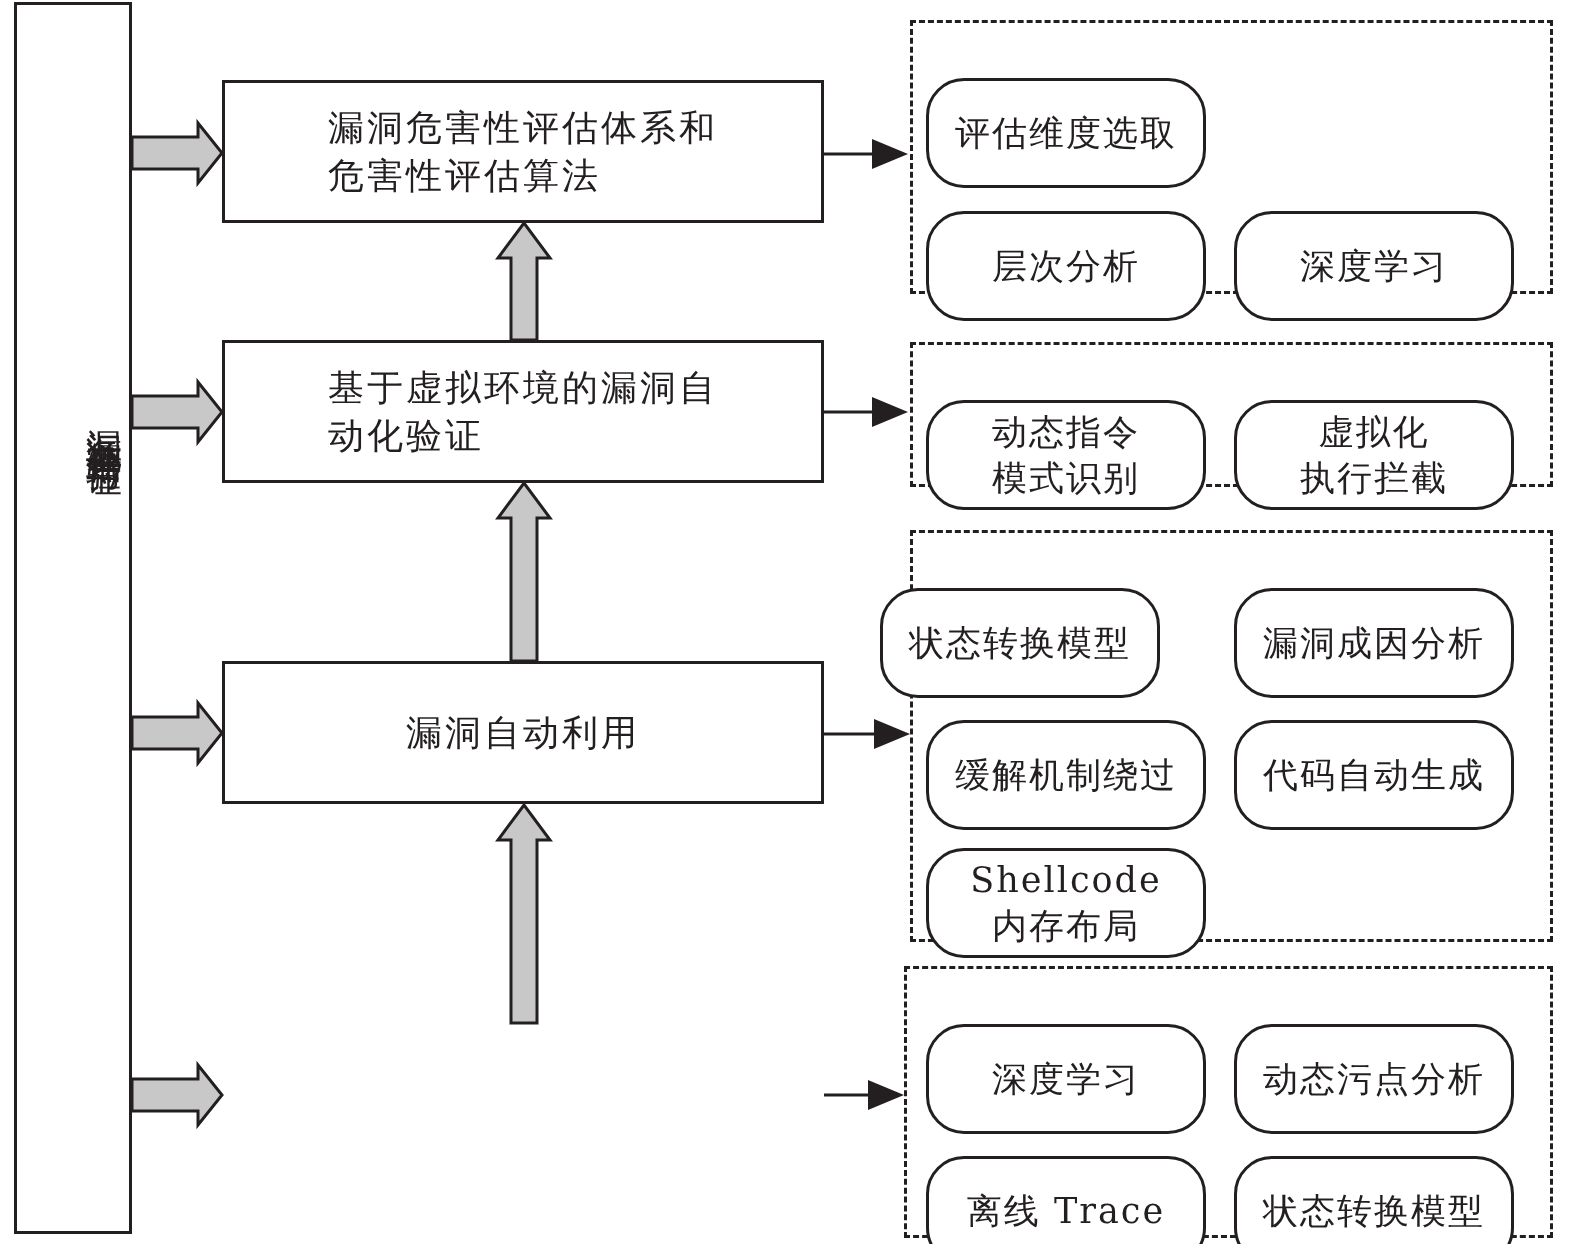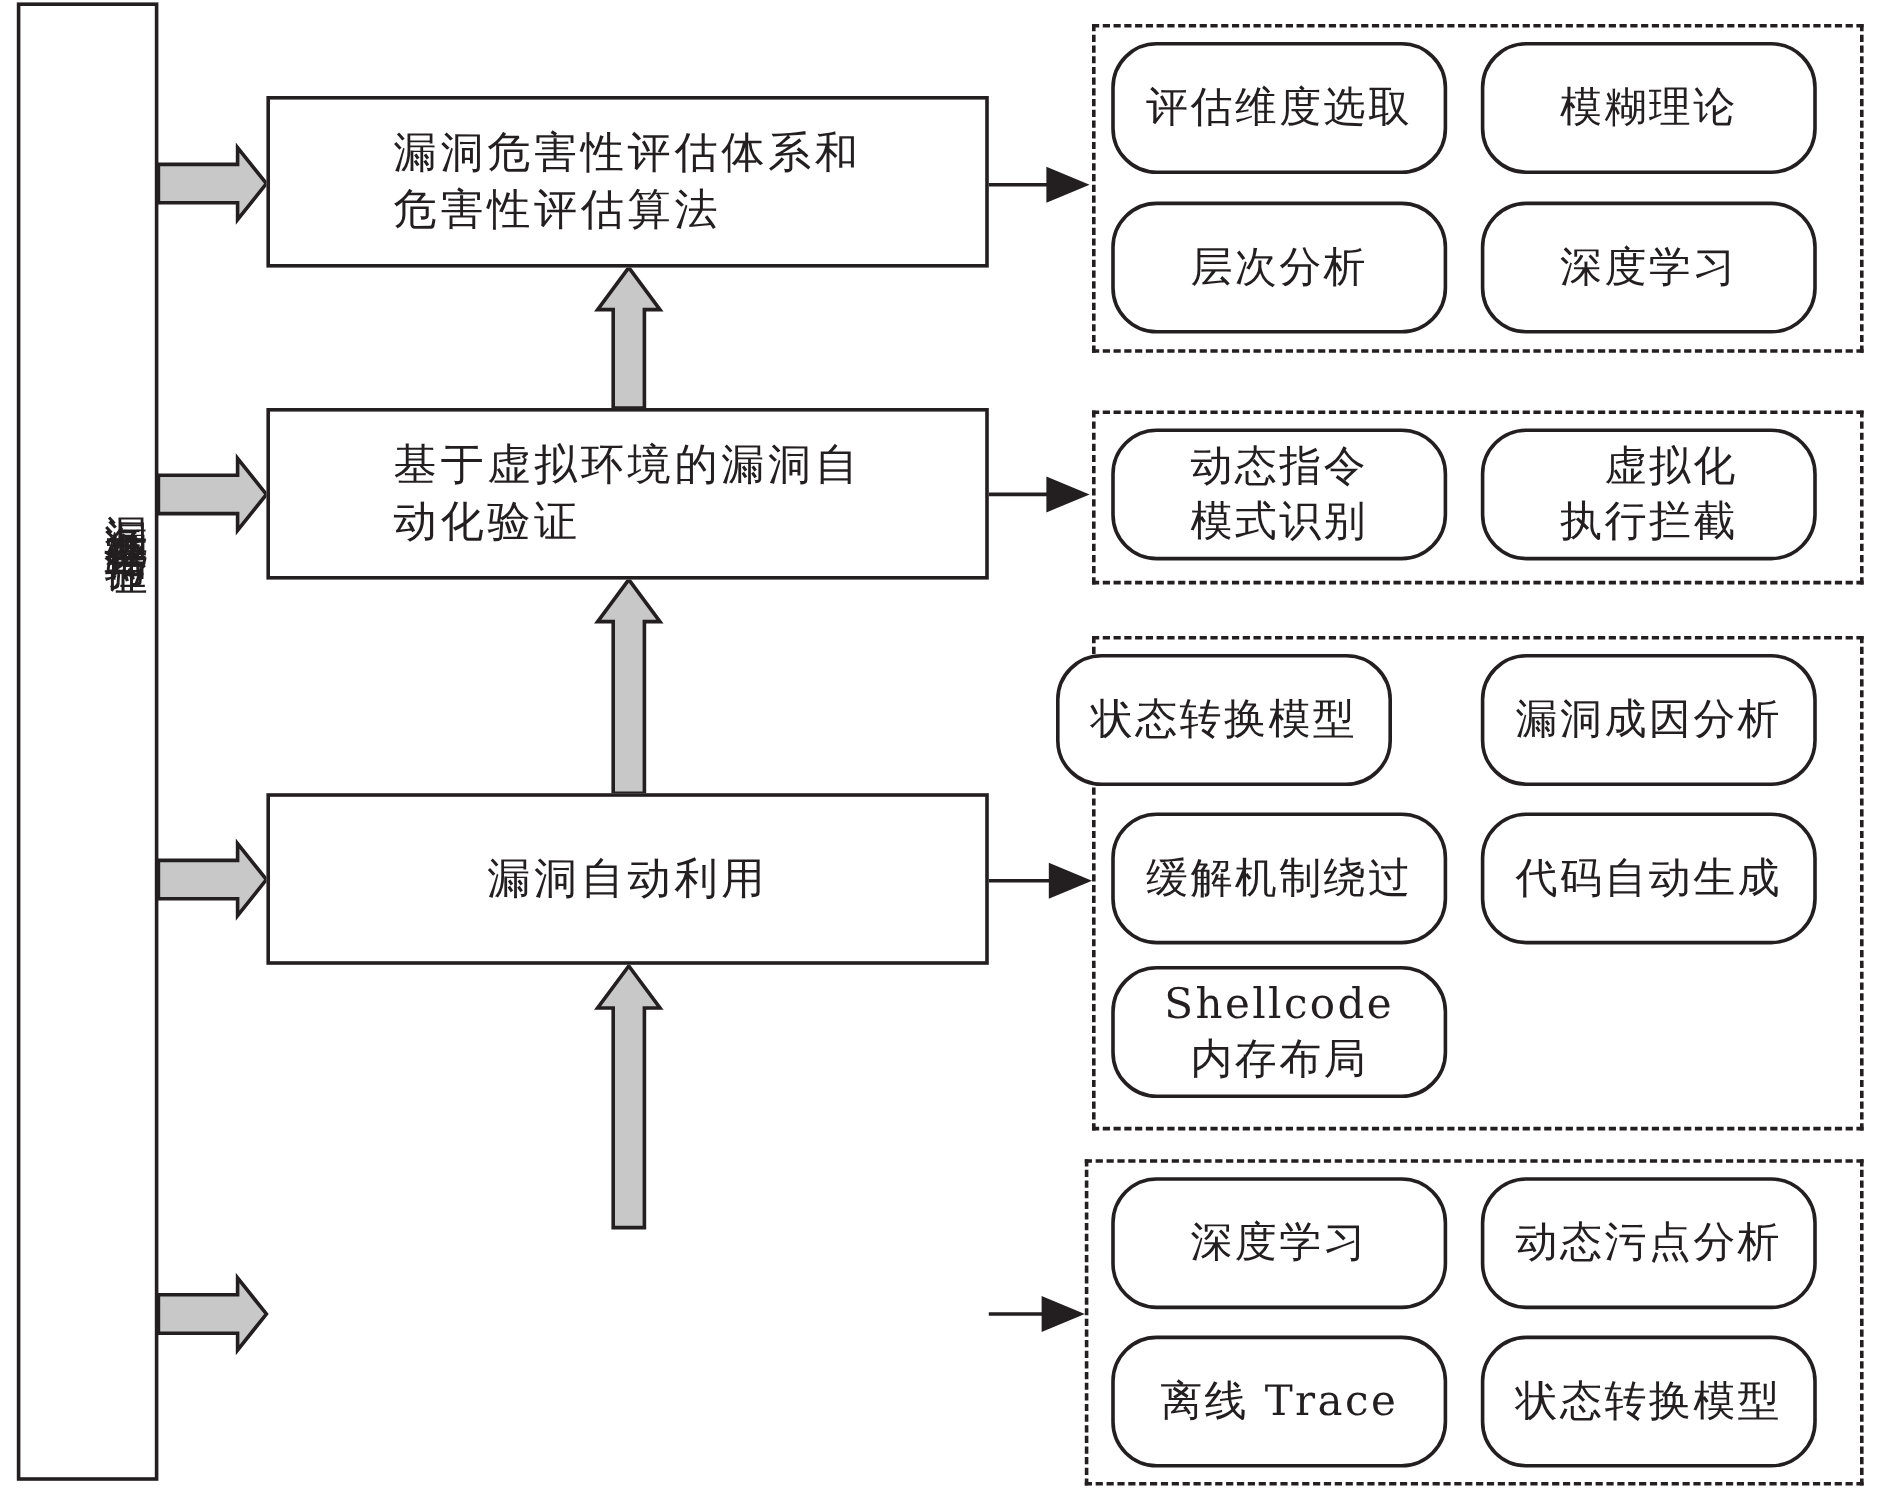--- a/index.html
+++ b/index.html
@@ -11,21 +11,21 @@
   .sidebar-text { position: absolute; left: 0; right: 0; top: 396px; text-align: center;
                   font-size: 36px; line-height: 50px; writing-mode: vertical-rl; text-orientation: upright;
                   letter-spacing: 4px; width: 100%; display: flex; justify-content: center; }
   .sidebar-text span { writing-mode: vertical-rl; text-orientation: upright; }
   .stage { left: 222px; width: 602px; height: 143px; border: 3px solid #231f20; background: #fff;
            display: flex; align-items: center; justify-content: center; 
            font-size: 36px; line-height: 48px; letter-spacing: 3px; white-space: pre-line; padding: 0 20px; }
   .group { border: 3px dashed #231f20; }
   .pill { width: 280px; height: 110px; border: 3px solid #231f20; border-radius: 38px; background: #fff;
           display: flex; align-items: center; justify-content: center; text-align: center;
-          font-size: 35px; line-height: 46px; letter-spacing: 2px; white-space: pre-line; }
+          font-size: 35px; line-height: 46px; letter-spacing: 2px; white-space: pre-line; margin-top: 43px; }
   svg.overlay { position: absolute; left: 0; top: 0; }
 </style>
 </head>
 <body>
 
 <div id="canvas">
 
   <div class="abs sidebar">
     <div class="sidebar-text">
       <span>漏洞危害评估与验证</span>
@@ -60,28 +60,27 @@
   <div class="abs stage" style="top:340px;">
     <span>基于虚拟环境的漏洞自
 动化验证</span>
   </div>
   <div class="abs stage" style="top:661px;">
     <span>漏洞自动利用</span>
   </div>
 
   <div class="abs group" style="left:910px; top:20px; width:643px; height:274px;"></div>
   <div class="abs pill" style="left:926px; top:35px;"><span>评估维度选取</span></div>
-  <div class="abs pill" style="left:1234px; top:35px;"><span>模糊理论</span></div>
   <div class="abs pill" style="left:926px; top:168px;"><span>层次分析</span></div>
   <div class="abs pill" style="left:1234px; top:168px;"><span>深度学习</span></div>
 
   <div class="abs group" style="left:910px; top:342px; width:643px; height:145px;"></div>
   <div class="abs pill" style="left:926px; top:357px;"><span>动态指令
 模式识别</span></div>
-  <div class="abs pill" style="left:1234px; top:357px;text-align:right;"><span>虚拟化
+  <div class="abs pill" style="left:1234px; top:357px;"><span>虚拟化
 执行拦截</span></div>
 
   <div class="abs group" style="left:910px; top:530px; width:643px; height:412px;"></div>
   <div class="abs pill" style="left:880px; top:545px;"><span>状态转换模型</span></div>
   <div class="abs pill" style="left:1234px; top:545px;"><span>漏洞成因分析</span></div>
   <div class="abs pill" style="left:926px; top:677px;"><span>缓解机制绕过</span></div>
   <div class="abs pill" style="left:1234px; top:677px;"><span>代码自动生成</span></div>
   <div class="abs pill" style="left:926px; top:805px;"><span>Shellcode
 内存布局</span></div>
 

